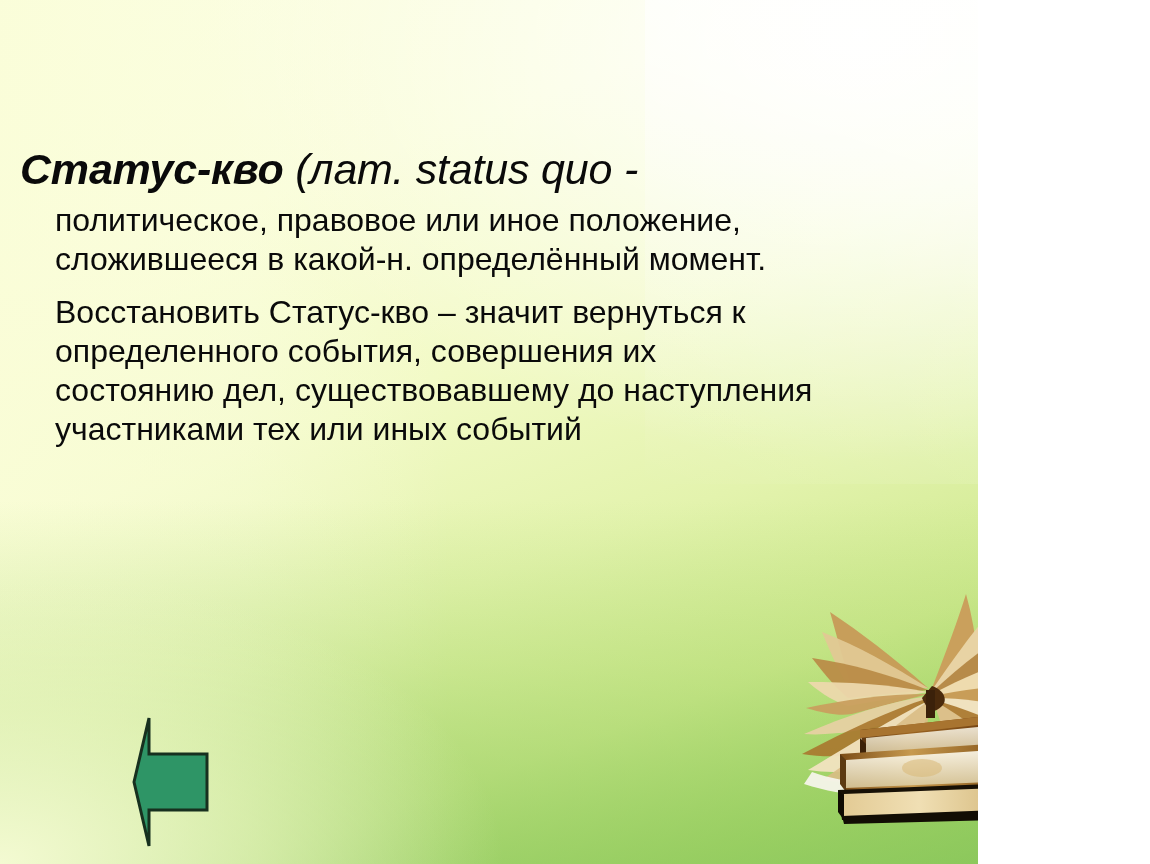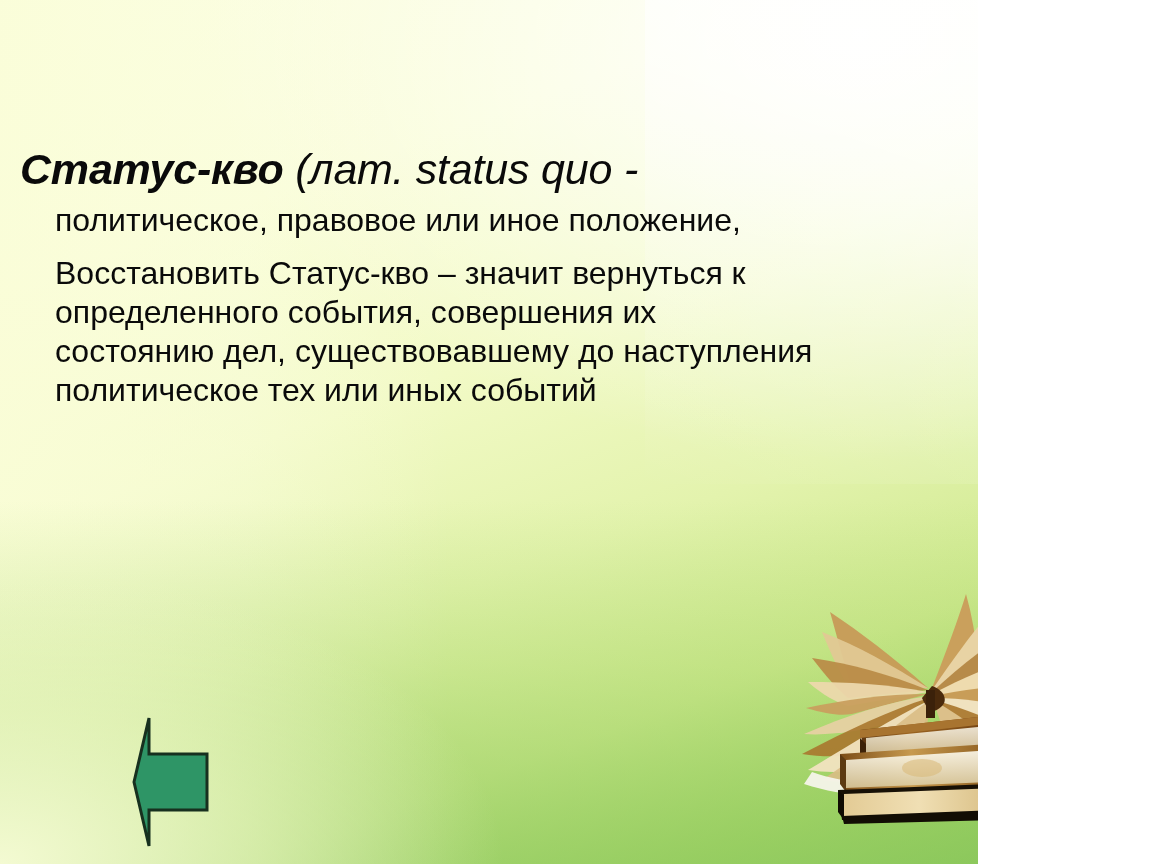--- a/index.html
+++ b/index.html
@@ -133,25 +133,26 @@
   <div class="bg-bandR"></div>
   <div class="bg-bottom"></div>
   <div class="bg-bottom-left"></div>
 
   <div id="textblock">
 
     <div class="tline t-head"><span>Статус-кво</span><span class="reg"> (лат. status quo -</span></div>
 
 
     <div class="tline t-body">политическое, правовое или иное положение,</div>
+    <div class="tline t-body">сложившееся в какой-н. определённый момент.</div>
 
     <div class="tline t-body gap">Восстановить Статус-кво – значит вернуться к</div>
     <div class="tline t-body">определенного события, совершения их</div>
     <div class="tline t-body">состоянию дел, существовавшему до наступления</div>
-    <div class="tline t-body">политическое тех или иных событий</div>
+    <div class="tline t-body">участниками тех или иных событий</div>
 
   </div>
 
   <svg id="arrow" viewBox="0 0 92 136">
     <polygon points="16,68 31,4 31,40 89,40 89,96 31,96 31,132" fill="#2e9566" stroke="#17301f" stroke-width="3" stroke-linejoin="miter"></polygon>
   </svg>
 
   <svg id="books" viewBox="0 0 340 300">
     <defs>
       <linearGradient id="pgL" x1="0" y1="0" x2="1" y2="0">

